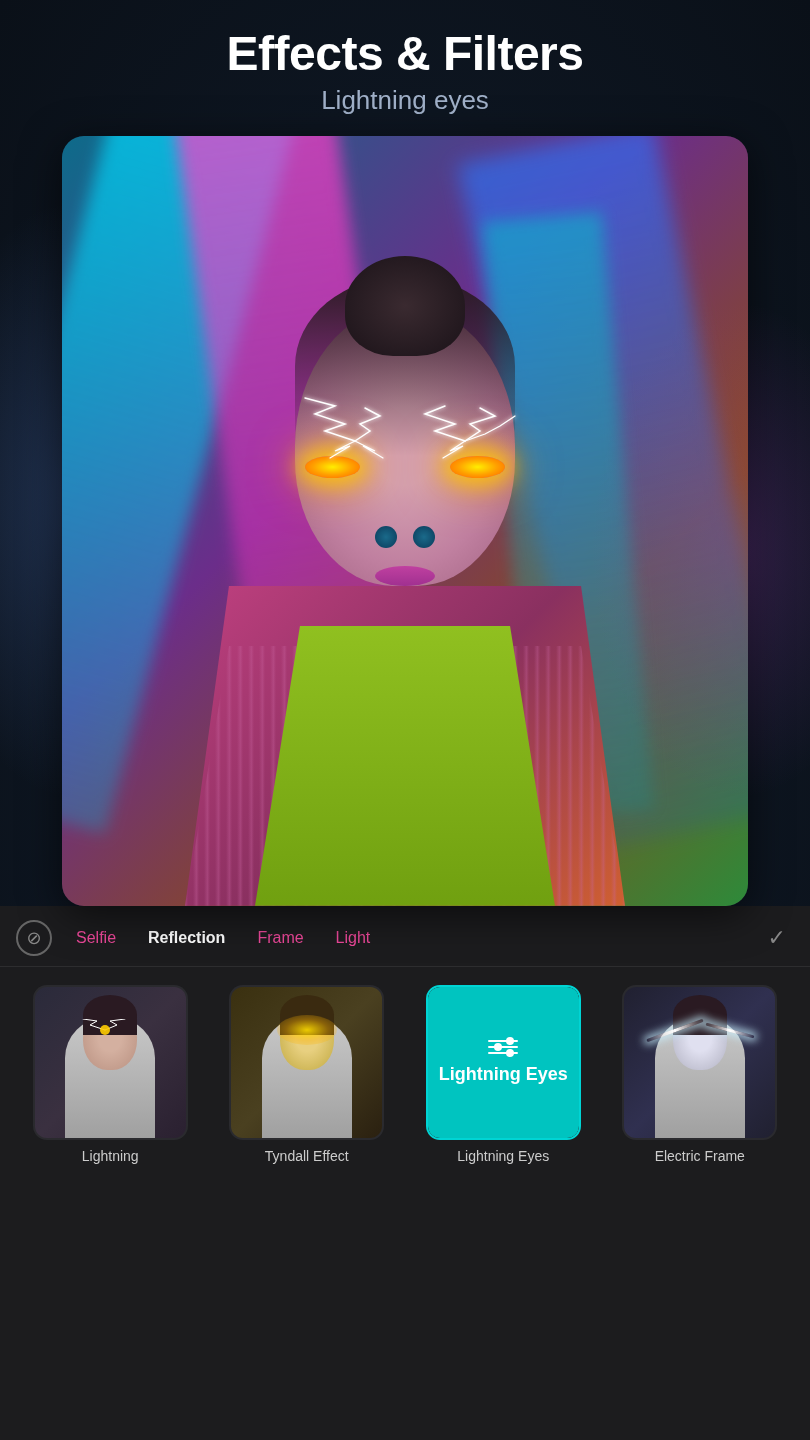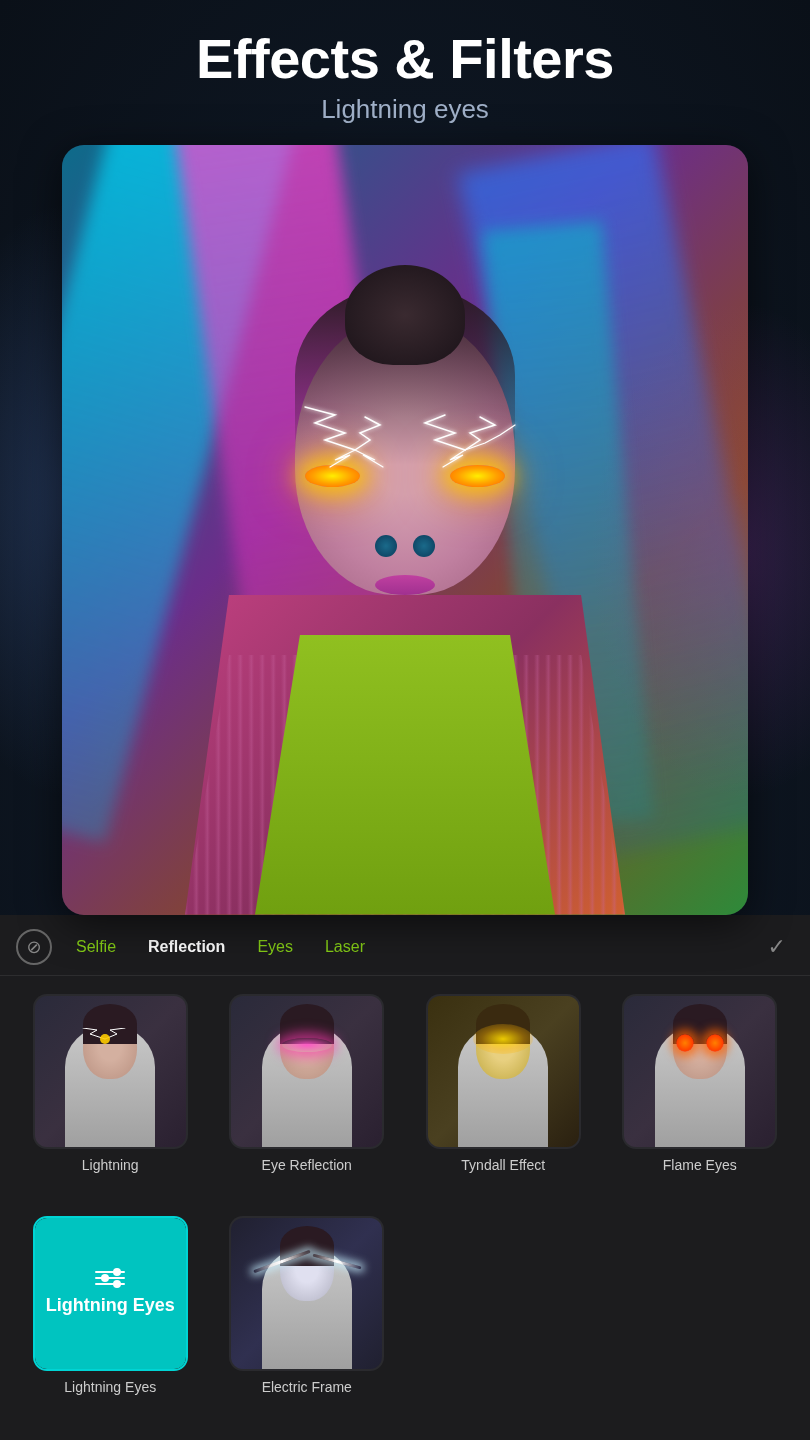--- a/index.html
+++ b/index.html
@@ -45,21 +45,21 @@
       align-items: center;
       padding-top: 28px;
     }
 
     .header {
       text-align: center;
       margin-bottom: 20px;
     }
 
     .header-title {
-      font-size: 56px;
+      font-size: 48px;
       font-weight: 800;
       color: #ffffff;
       letter-spacing: -0.5px;
       line-height: 1.1;
     }
 
     .header-subtitle {
       font-size: 26px;
       font-weight: 400;
       color: #a0b0c8;
@@ -303,21 +303,21 @@
       align-items: center;
       justify-content: center;
       color: #888;
       font-size: 18px;
       flex-shrink: 0;
       margin-right: 6px;
     }
 
     .tab-item {
       padding: 6px 14px;
-      color: #84cc16;
+      color: #ec4899;
       font-size: 16px;
       font-weight: 400;
       cursor: pointer;
       border-radius: 20px;
       white-space: nowrap;
     }
 
     .tab-item.active {
       color: #ffffff;
       font-weight: 700;
@@ -649,22 +649,22 @@
   </div>
 
   <div class="bottom-panel">
 
     <div class="tab-bar">
       <div class="tab-no-icon">
         <span>⊘</span>
       </div>
       <div class="tab-item">Selfie</div>
       <div class="tab-item active">Reflection</div>
-      <div class="tab-item">Eyes</div>
-      <div class="tab-item">Laser</div>
+      <div class="tab-item">Frame</div>
+      <div class="tab-item">Light</div>
       <div class="tab-checkmark">✓</div>
     </div>
 
     <div class="effects-grid">
 
       <div class="effect-item">
         <div class="effect-thumb">
           <div class="thumb-figure">
             <div class="thumb-hair"></div>
             <div class="thumb-head"></div>
@@ -673,56 +673,33 @@
                 <path d="M30 11 L15 6 L22 2 L8 0" stroke="white" stroke-width="1" stroke-linecap="round"></path>
                 <path d="M30 11 L42 6 L35 2 L50 0" stroke="white" stroke-width="1" stroke-linecap="round"></path>
                 <circle cx="30" cy="11" r="5" fill="#ffcc00" opacity="0.9"></circle>
               </svg>
             </div>
           </div>
         </div>
         <div class="effect-label">Lightning</div>
       </div>
 
-      <div class="effect-item">
-        <div class="effect-thumb">
-          <div class="thumb-figure">
-            <div class="thumb-hair"></div>
-            <div class="thumb-head"></div>
-            <div class="thumb-eye-glow"></div>
-          </div>
-        </div>
-        <div class="effect-label">Eye Reflection</div>
-      </div>
 
       <div class="effect-item">
         <div class="effect-thumb">
           <div class="thumb-figure" style="background: linear-gradient(135deg, #3a3010 0%, #4a4020 50%, #2a2010 100%);">
             <div class="thumb-hair" style="background:#3a2a10;"></div>
             <div class="thumb-head" style="background: radial-gradient(ellipse, #e8d080 30%, #c0a840 100%);"></div>
             <div class="thumb-tyndall"></div>
           </div>
         </div>
         <div class="effect-label">Tyndall Effect</div>
       </div>
 
 
-      <div class="effect-item">
-        <div class="effect-thumb">
-          <div class="thumb-figure">
-            <div class="thumb-hair"></div>
-            <div class="thumb-head"></div>
-            <div class="thumb-flame">
-              <div class="thumb-flame-left"></div>
-              <div class="thumb-flame-right"></div>
-            </div>
-          </div>
-        </div>
-        <div class="effect-label">Flame Eyes</div>
-      </div>
 
       <div class="effect-item">
         <div class="effect-thumb active">
           <div class="thumb-adjust">
             <div style="display:flex;flex-direction:column;align-items:center;gap:4px;">
               <div class="adjust-icon">
                 <div class="adjust-line"></div>
                 <div class="adjust-line"></div>
                 <div class="adjust-line"></div>
               </div>

